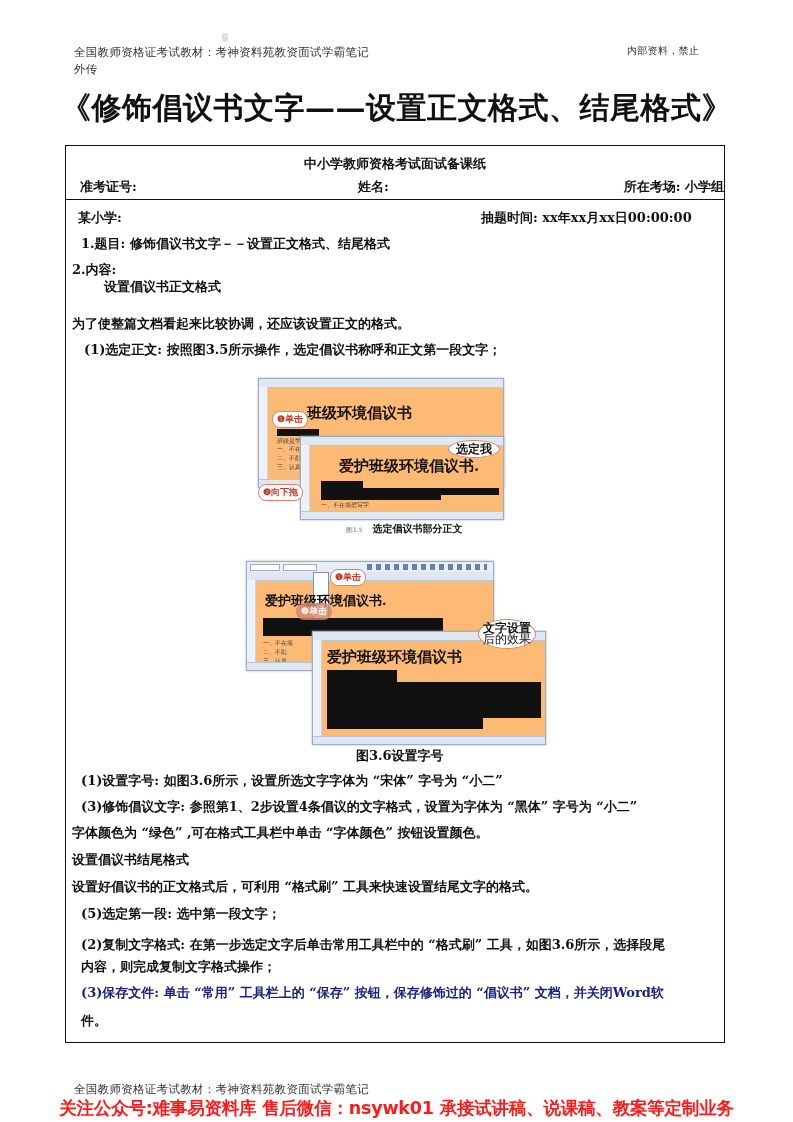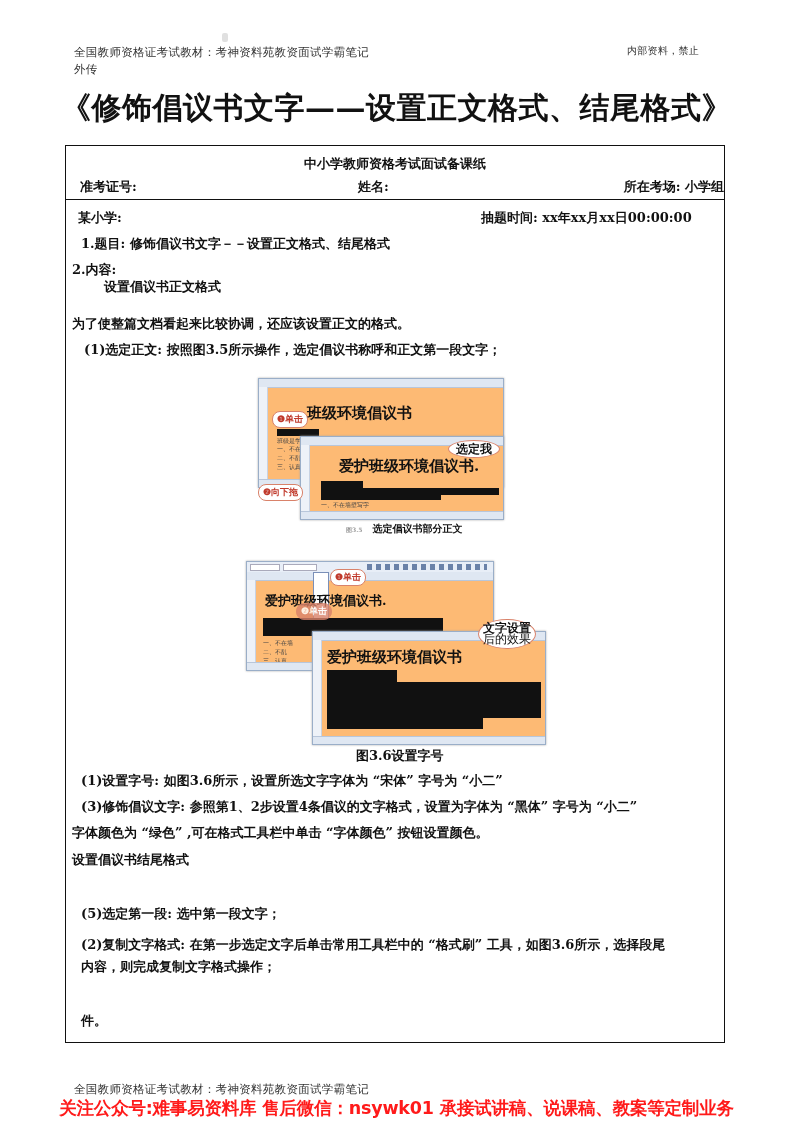--- a/index.html
+++ b/index.html
@@ -116,20 +116,22 @@
       <span>文字设置</span><br>
       <span style="font-weight:normal;">后的效果</span>
     </div>
     <div class="caption2" style="left:110px; top:186px;">图3.6设置字号</div>
   </div>
 
   <div class="line" style="left:15px; top:626px;">(1)设置字号: 如图3.6所示，设置所选文字字体为 “宋体” 字号为 “小二”</div>
   <div class="line" style="left:15px; top:652px;">(3)修饰倡议文字: 参照第1、2步设置4条倡议的文字格式，设置为字体为 “黑体” 字号为 “小二”</div>
   <div class="line" style="left:6px; top:678px;">字体颜色为 “绿色” ,可在格式工具栏中单击 “字体颜色” 按钮设置颜色。</div>
   <div class="line" style="left:6px; top:705px;">设置倡议书结尾格式</div>
+  <div class="line" style="left:6px; top:732px;">设置好倡议书的正文格式后，可利用 “格式刷” 工具来快速设置结尾文字的格式。</div>
   <div class="line" style="left:15px; top:759px;">(5)选定第一段: 选中第一段文字；</div>
   <div class="line" style="left:15px; top:790px;">(2)复制文字格式: 在第一步选定文字后单击常用工具栏中的 “格式刷” 工具，如图3.6所示，选择段尾</div>
   <div class="line" style="left:15px; top:812px;">内容，则完成复制文字格式操作；</div>
+  <div class="line blue" style="left:15px; top:838px;">(3)保存文件: 单击 “常用” 工具栏上的 “保存” 按钮，保存修饰过的 “倡议书” 文档，并关闭Word软</div>
   <div class="line" style="left:15px; top:866px;">件。</div>
 </div>
 
 <div class="footer-src">全国教师资格证考试教材：考神资料苑教资面试学霸笔记</div>
 <div class="promo">关注公众号:难事易资料库  售后微信：nsywk01  承接试讲稿、说课稿、教案等定制业务</div>
 
 </body></html>

